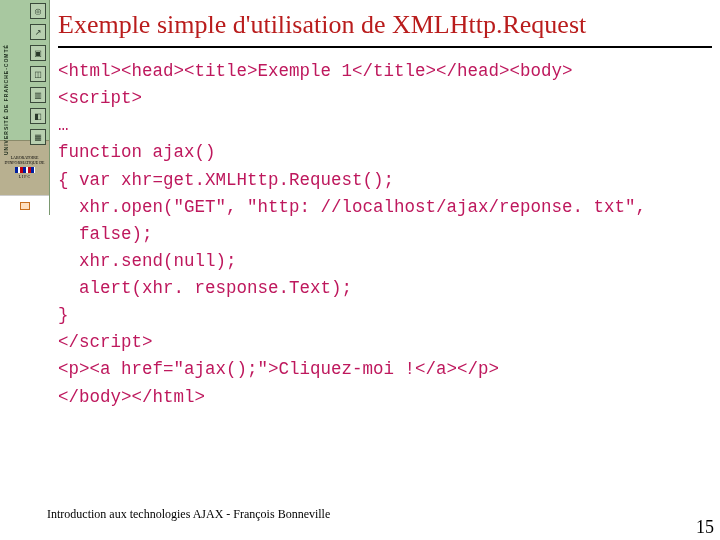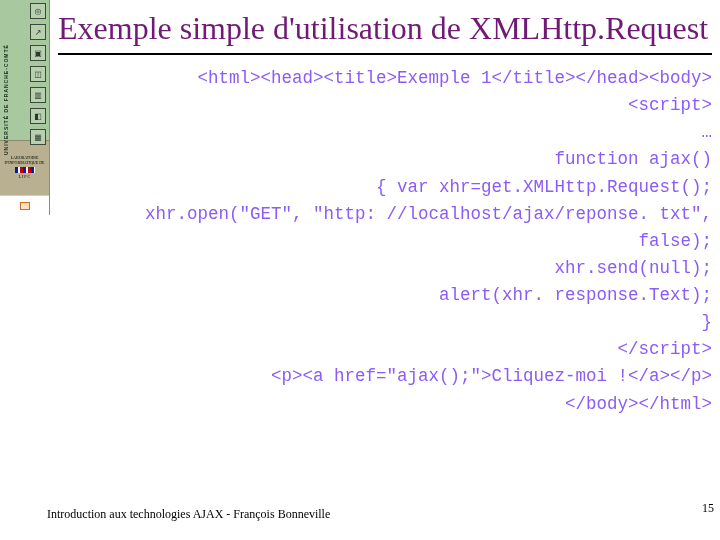--- a/index.html
+++ b/index.html
@@ -91,51 +91,50 @@
     border: 1px solid #c87020;
     background: #ffe0c0;
   }
   .content {
     position: absolute;
     left: 58px;
     top: 10px;
     right: 8px;
   }
   .title {
-    font-size: 32px;
+    font-size: 26px;
     font-weight: normal;
-    color: #701a75;
+    color: #b91c1c;
     margin-bottom: 6px;
   }
   .title-rule {
     height: 2px;
     background: #000;
     margin-bottom: 10px;
   }
   .code {
     font-family: "Courier New", monospace;
     font-size: 17.5px;
     line-height: 1.55;
-    color: #8b5cf6;
+    color: #be185d;
     white-space: pre;
-    text-align: right;
   }
   .footer {
     position: absolute;
     bottom: 18px;
     left: 47px;
     font-size: 12px;
     font-family: "Times New Roman", serif;
     color: #000;
   }
   .page-number {
     position: absolute;
-    bottom: 24px;
+    bottom: 2px;
     right: 6px;
-    font-size: 12px;
+    font-size: 18px;
     color: #000;
   }
 </style>
 </head>
 <body>
 
 <div class="sidebar">
   <div class="sidebar-top">
     <div class="vertical-text">UNIVERSITÉ DE FRANCHE-COMTÉ</div>
     <div class="sidebar-icons">

